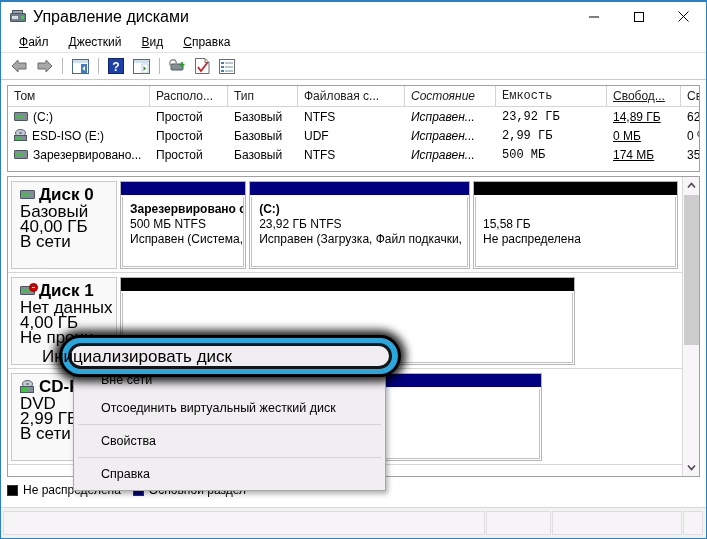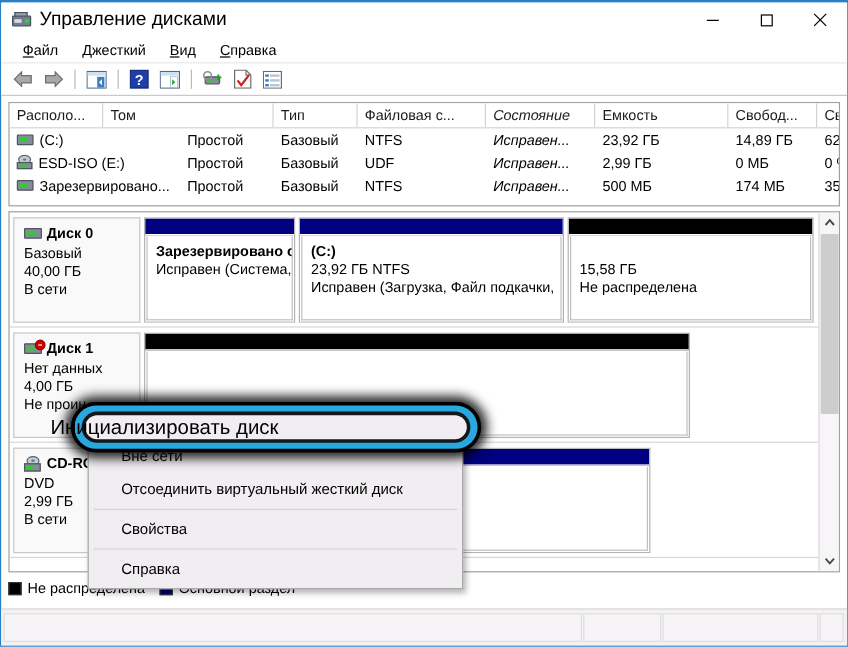--- a/index.html
+++ b/index.html
@@ -158,22 +158,22 @@
     overflow: hidden;
     flex: none;
     display: flex;
     align-items: center;
   }
   .c0 { width: 142px; }
   .c1 { width: 78px; }
   .c2 { width: 70px; }
   .c3 { width: 107px; }
   .c4 { width: 91px; font-style: italic; }
-  .c5 { width: 111px; }
-  .c6 { width: 74px; }
+  .c5 { width: 111px; font-family: Liberation Mono, monospace; }
+  .c6 { width: 74px; text-decoration: underline; }
   .c7 { width: 100px; }
 
   
   .ico-hdd {
     width: 14px; height: 11px;
     position: relative;
     margin-right: 5px;
     flex: none;
   }
   .ico-hdd i {
@@ -245,21 +245,21 @@
     height: 96px;
     border-bottom: 1px solid #d6d6d6;
     padding: 4px 3px 3px 3px;
   }
   .disk-info {
     width: 106px;
     flex: none;
     border: 1px solid #c8c8c8;
     background: #faf9fa;
     padding: 5px 0 0 8px;
-    font-size: 12px;
+    font-size: 17px;
     line-height: 15px;
     overflow: hidden;
   }
   .disk-info .dtitle {
     font-weight: bold;
     display: flex;
     align-items: center;
     margin-bottom: 2px;
     white-space: nowrap;
   }
@@ -598,22 +598,22 @@
           <rect x="2" y="7" width="3" height="2" fill="#3f7fbf"></rect>
           <rect x="6" y="7" width="8" height="2" fill="#b7c6d4"></rect>
           <rect x="2" y="11" width="3" height="2" fill="#3f7fbf"></rect>
           <rect x="6" y="11" width="8" height="2" fill="#b7c6d4"></rect>
         </svg>
     </div>
   </div>
 
   <div id="vol-panel">
     <div id="vol-head">
+      <div class="vh c0">Том</div>
       <div class="vh c1">Располо...</div>
-      <div class="vh c0">Том</div>
       <div class="vh c2">Тип</div>
       <div class="vh c3">Файловая с...</div>
       <div class="vh c4">Состояние</div>
       <div class="vh c5">Емкость</div>
       <div class="vh c6">Свобод...</div>
       <div class="vh c7">Свободно %</div>
     </div>
 
     <div class="vrow">
       <div class="vc c0">
@@ -683,20 +683,21 @@
           </div>
           <div>Базовый</div>
           <div>40,00 ГБ</div>
           <div>В сети</div>
         </div>
         <div class="disk-parts">
           <div class="part" style="width:128px">
             <div class="part-bar bar-blue"></div>
             <div class="part-body">
               <div class="pname">Зарезервировано си</div>
+              <div>500 МБ NTFS</div>
               <div>Исправен (Система, А</div>
             </div>
           </div>
           <div class="part" style="width:224px">
             <div class="part-bar bar-blue"></div>
             <div class="part-body">
               <div class="pname">(C:)</div>
               <div>23,92 ГБ NTFS</div>
               <div>Исправен (Загрузка, Файл подкачки,</div>
             </div>

